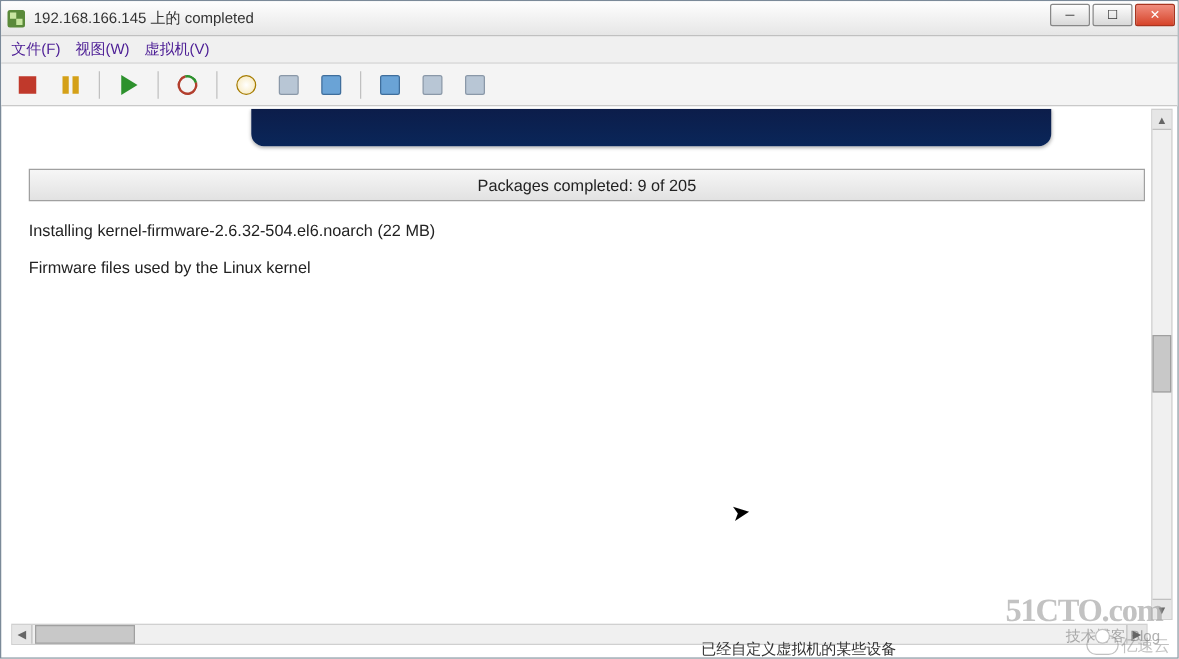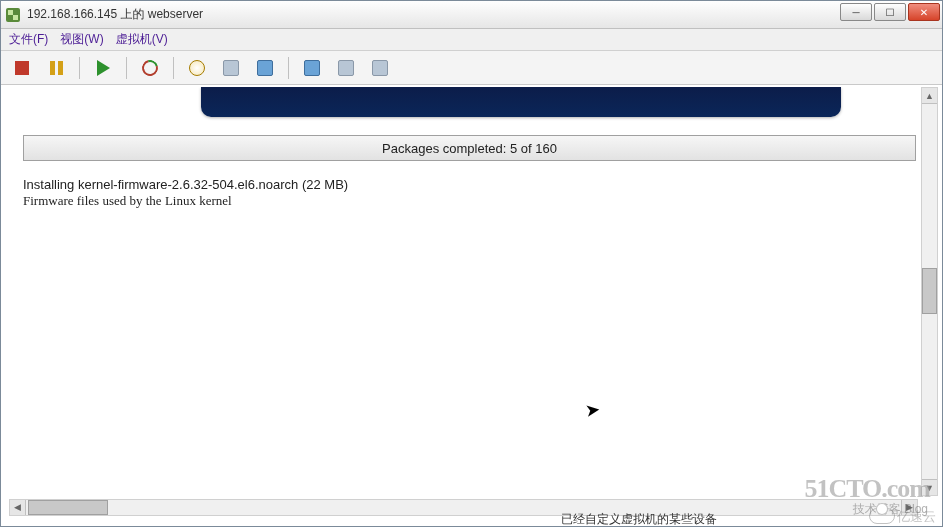--- a/index.html
+++ b/index.html
@@ -159,21 +159,21 @@
     }
     .install-text {
       position: absolute;
       left: 14px;
       top: 90px;
       font-size: 13px;
       color: #222;
     }
     .install-text .pkg-name { font-weight: normal; }
     .install-text .pkg-size { font-weight: normal; }
-    .install-text .pkg-desc { margin-top: 1px; font-weight: normal; font-family: Liberation Serif, serif; }
+    .install-text .pkg-desc { margin-top: 14px; font-weight: normal; }
     .cursor {
       position: absolute;
       left: 576px;
       top: 312px;
       font-size: 18px;
       color: #000;
       transform: rotate(-8deg);
     }
     
     .vscroll {
@@ -275,21 +275,21 @@
 <div class="window">
 
   <div class="titlebar">
     <span class="app-icon">
       <svg viewBox="0 0 16 16" width="16" height="16">
         <rect x="1" y="1" width="14" height="14" rx="2" fill="#5a8a3a"></rect>
         <rect x="3" y="3" width="5" height="5" fill="#c8e6a0"></rect>
         <rect x="8" y="8" width="5" height="5" fill="#c8e6a0"></rect>
       </svg>
     </span>
-    <span class="title">192.168.166.145 上的 webserver</span>
+    <span class="title">192.168.166.145 上的 completed</span>
     <div class="win-buttons">
       <div class="win-btn">─</div>
       <div class="win-btn">☐</div>
       <div class="win-btn close">✕</div>
     </div>
   </div>
 
   <div class="menubar">
     <span class="menu-item">文件(F)</span>
     <span class="menu-item">视图(W)</span>
@@ -332,21 +332,21 @@
         <div class="generic-icon"></div>
       </div>
     <div class="tb-btn">
         <div class="generic-icon"></div>
       </div>
   </div>
 
   <div class="content">
     <div class="banner"></div>
     <div class="progress-bar">
-      <span>Packages completed: 5 of 160</span>
+      <span>Packages completed: 9 of 205</span>
     </div>
     <div class="install-text">
       <div>
         <span class="pkg-name">Installing </span><span class="pkg-name">kernel-firmware-2.6.32-504.el6.noarch</span><span class="pkg-size"> (22 MB)</span>
       </div>
       <div class="pkg-desc">Firmware files used by the Linux kernel</div>
     </div>
     <div class="cursor">➤</div>
   </div>
 

